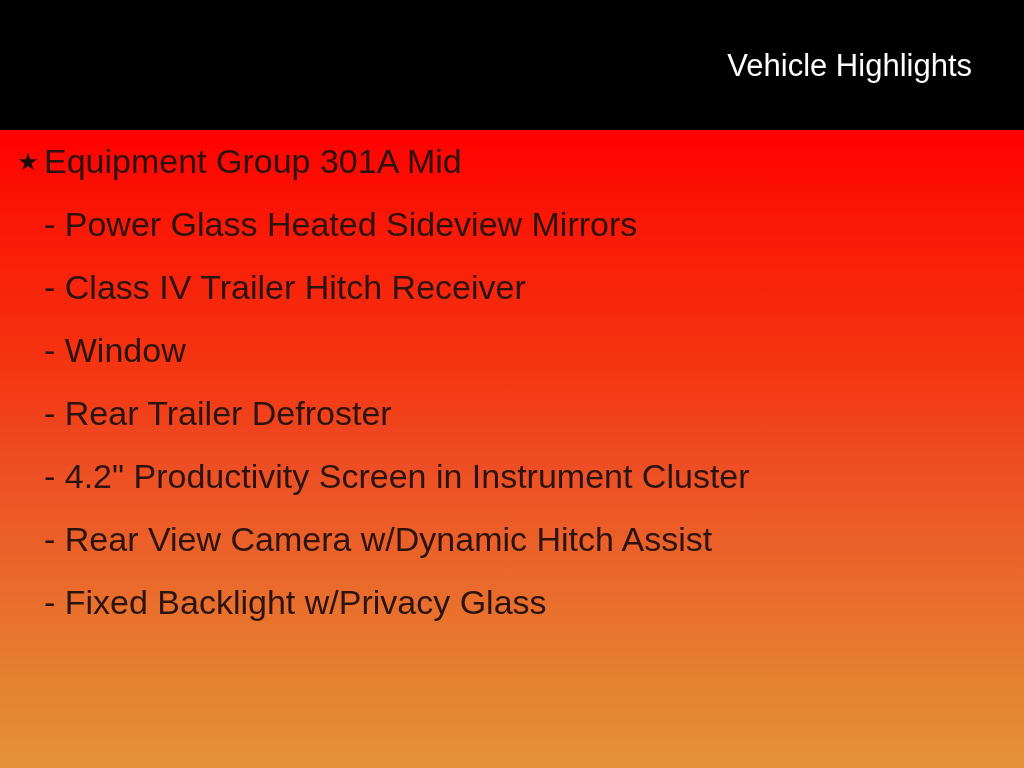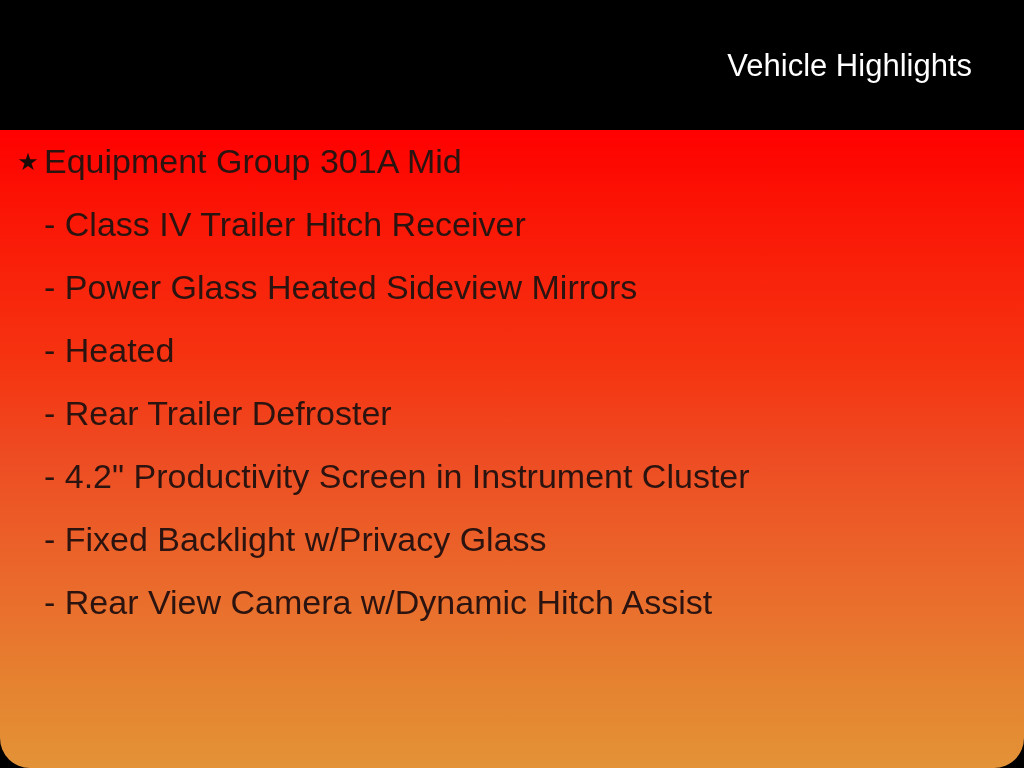--- a/index.html
+++ b/index.html
@@ -11,21 +11,20 @@
     height: 768px;
     overflow: hidden;
     font-family: "Liberation Sans", sans-serif;
     background: #000000;
   }
   .slide {
     position: relative;
     width: 1024px;
     height: 768px;
     overflow: hidden;
-    border-radius: 30px;
   }
   
   .header-band {
     position: absolute;
     left: 0;
     top: 0;
     width: 1024px;
     height: 130px;
     background: #000000;
     box-sizing: border-box;
@@ -106,36 +105,36 @@
     <div class="slide-title">Vehicle Highlights</div>
   </div>
 
   <div class="body-panel">
     <ul class="feature-list">
       <li class="feature-item level-0">
         <span class="bullet-star">★</span>
         <span class="item-label">Equipment Group 301A Mid</span>
       </li>
       <li class="feature-item level-1">
+        <span class="item-label">- Power Glass Heated Sideview Mirrors</span>
+      </li>
+      <li class="feature-item level-1">
         <span class="item-label">- Class IV Trailer Hitch Receiver</span>
       </li>
       <li class="feature-item level-1">
-        <span class="item-label">- Power Glass Heated Sideview Mirrors</span>
-      </li>
-      <li class="feature-item level-1">
-        <span class="item-label">- Heated</span>
+        <span class="item-label">- Window</span>
       </li>
       <li class="feature-item level-1">
         <span class="item-label">- Rear Trailer Defroster</span>
       </li>
       <li class="feature-item level-1">
         <span class="item-label">- 4.2" Productivity Screen in Instrument Cluster</span>
       </li>
       <li class="feature-item level-1">
-        <span class="item-label">- Fixed Backlight w/Privacy Glass</span>
+        <span class="item-label">- Rear View Camera w/Dynamic Hitch Assist</span>
       </li>
       <li class="feature-item level-1">
-        <span class="item-label">- Rear View Camera w/Dynamic Hitch Assist</span>
+        <span class="item-label">- Fixed Backlight w/Privacy Glass</span>
       </li>
     </ul>
   </div>
 
 </div>
 
 </body></html>

